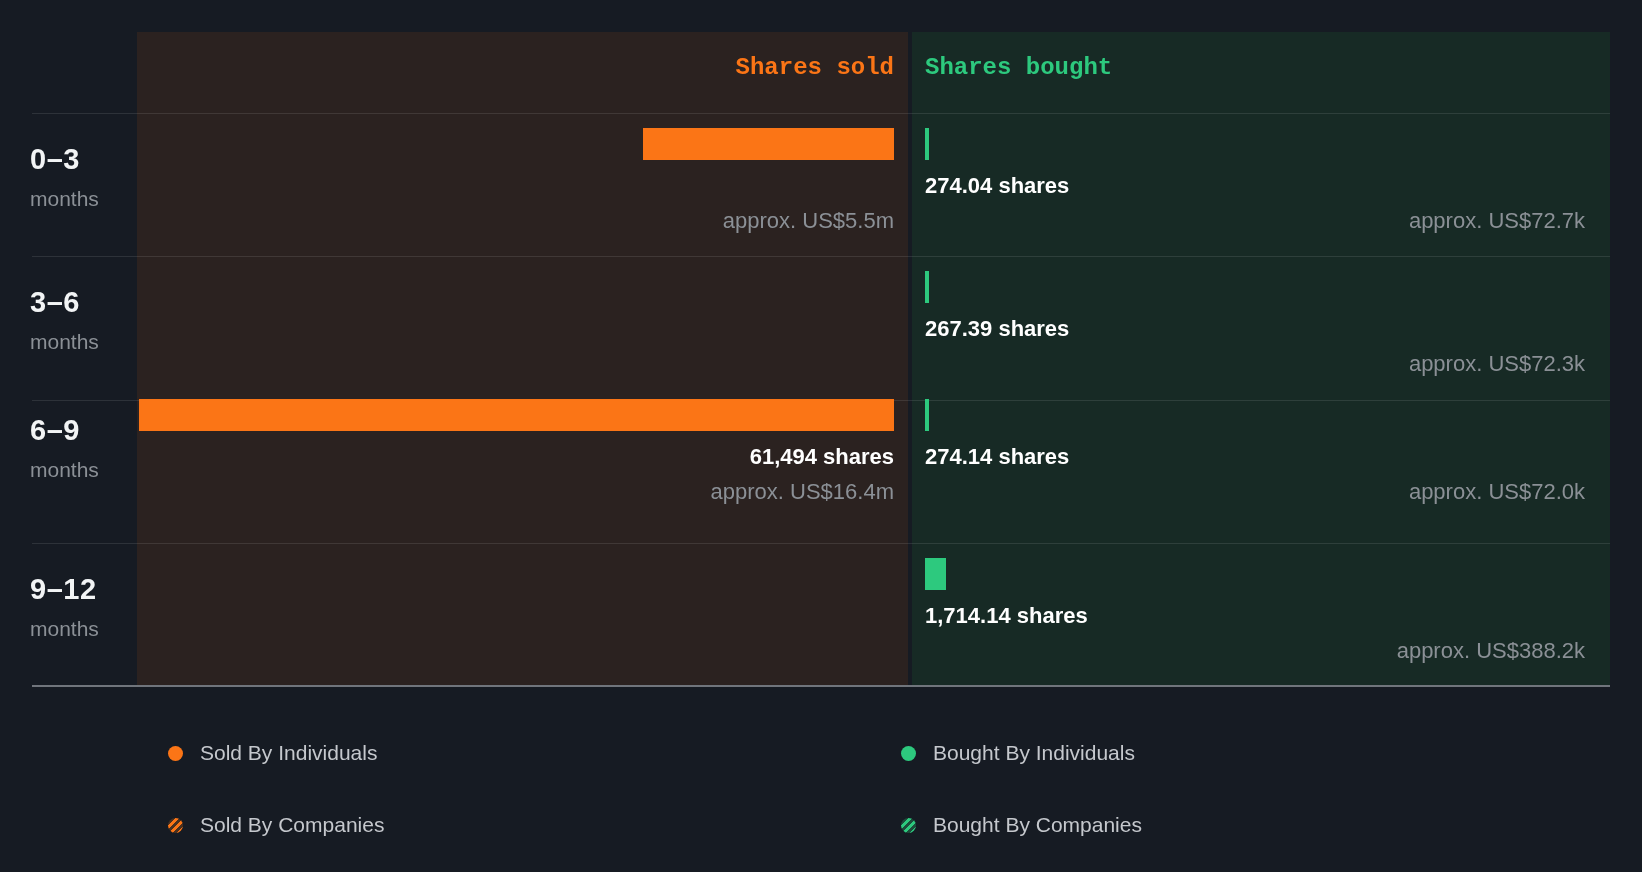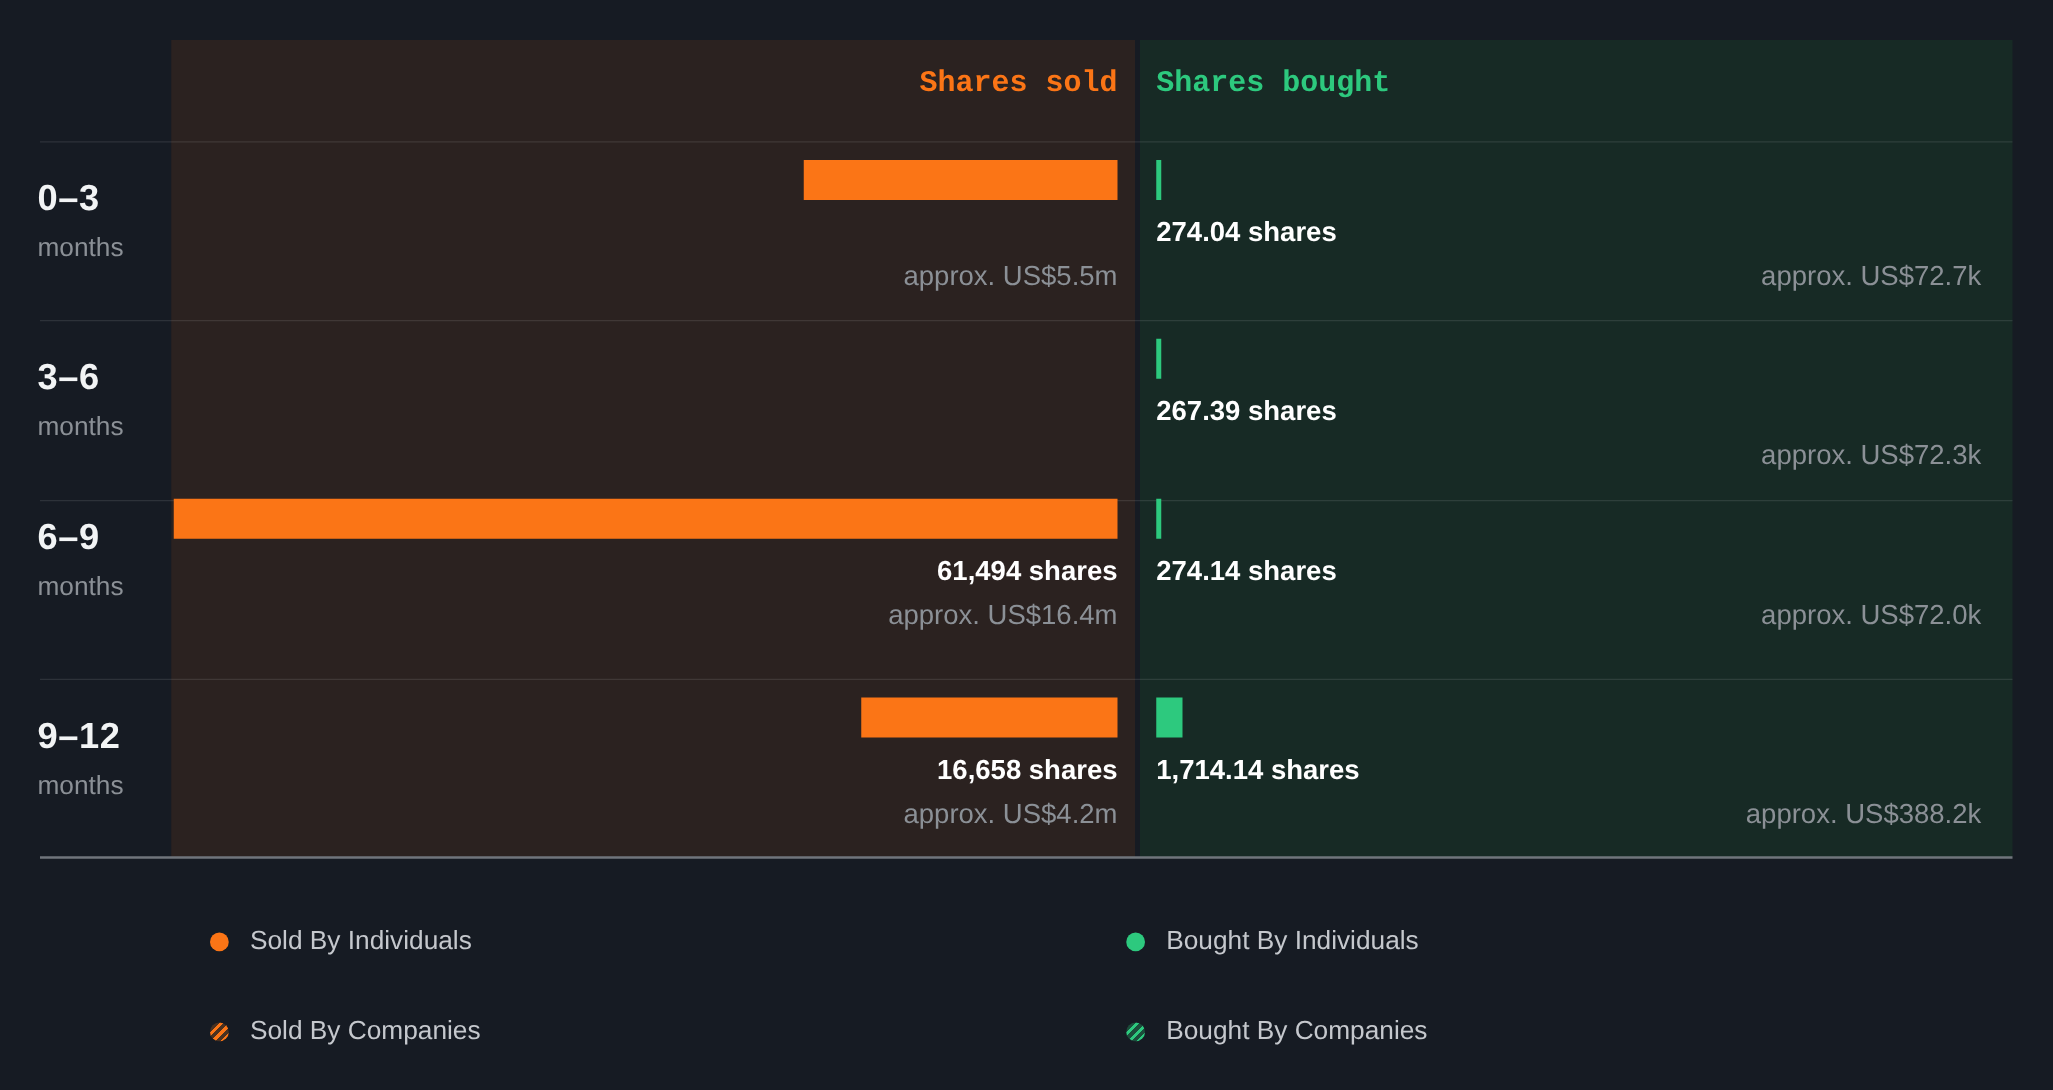--- a/index.html
+++ b/index.html
@@ -125,25 +125,20 @@
       <div class="shares-line">274.14 shares</div>
       <div class="approx-line">approx. US$72.0k</div>
     </div>
   </div>
 
   <div class="row row-3">
     <div class="period">
       <div class="period-range">9–12</div>
       <div class="period-unit">months</div>
     </div>
-    <div class="cell cell-sold">
-      <div class="bar" style="width: 205px;"></div>
-      <div class="shares-line">16,658 shares</div>
-      <div class="approx-line">approx. US$4.2m</div>
-    </div>
     <div class="cell cell-bought">
       <div class="bar" style="width: 21px;"></div>
       <div class="shares-line">1,714.14 shares</div>
       <div class="approx-line">approx. US$388.2k</div>
     </div>
   </div>
 
   <div class="legend-item li-0">
     <span class="dot dot-sold-solid"></span>
     <span class="legend-label">Sold By Individuals</span>

